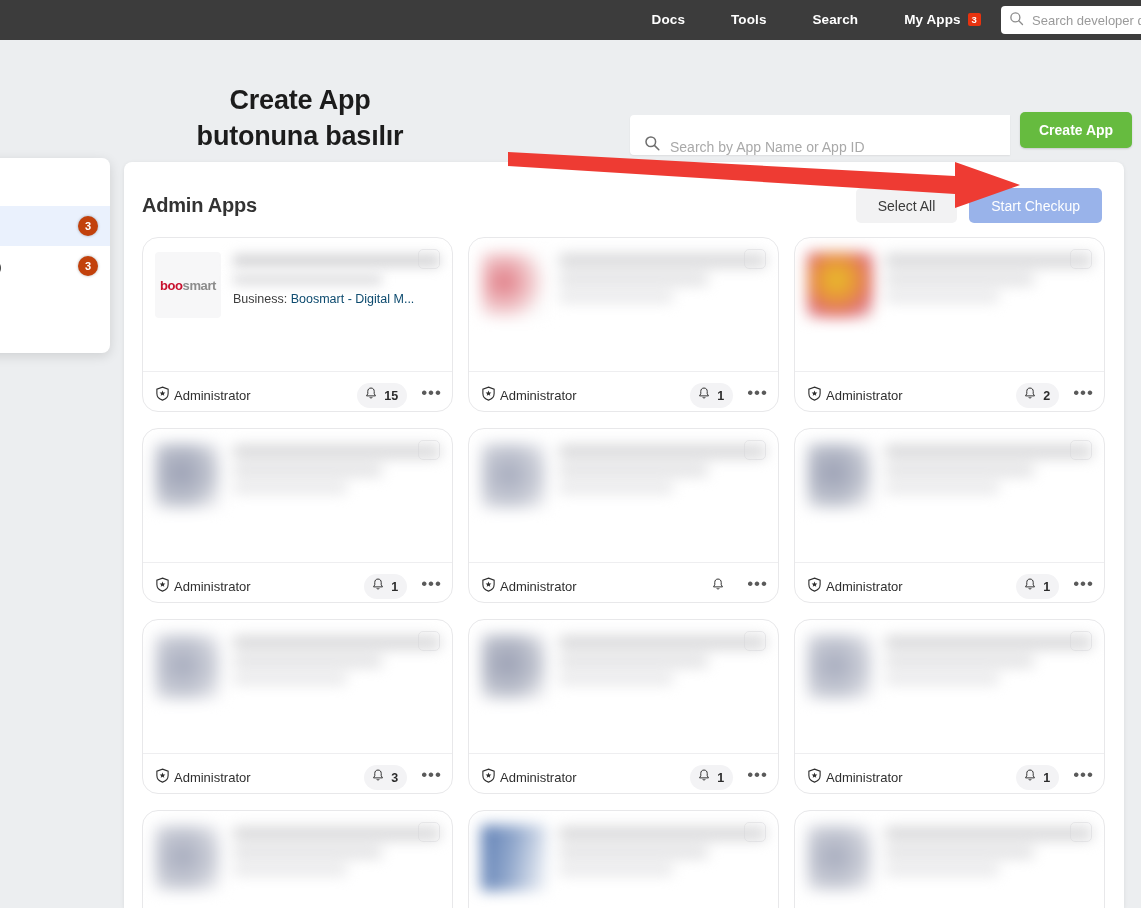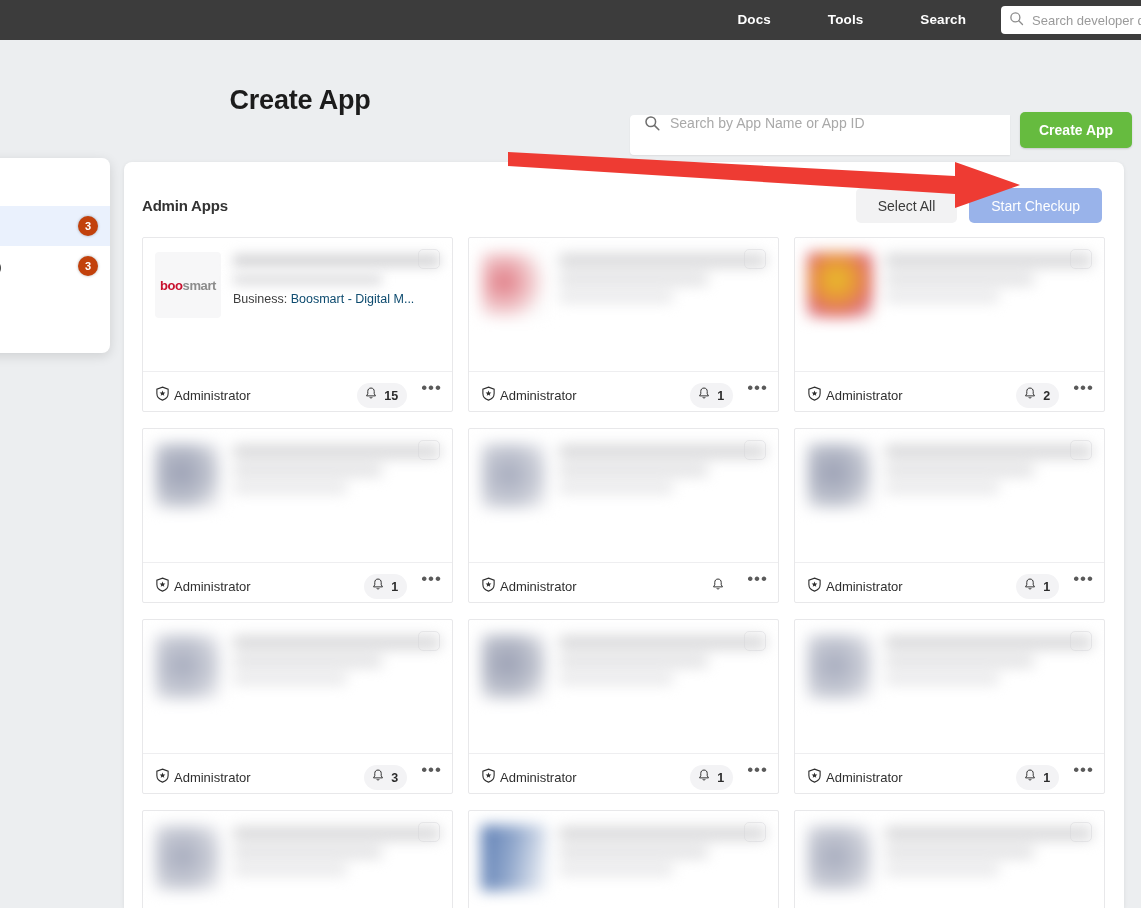--- a/index.html
+++ b/index.html
@@ -12,21 +12,21 @@
   body { position: relative; }
 
   
   .topnav {
     position: absolute; top: 0; left: 0;
     width: 1141px; height: 40px;
     background: #3c3c3c;
     display: flex; align-items: center; justify-content: flex-end;
     z-index: 40;
   }
-  .nav-links { display: flex; align-items: center; gap: 11px; }
+  .nav-links { display: flex; align-items: center; gap: 0px; }
   .nav-link {
     color: #ffffff; font-size: 13.5px; font-weight: bold;
     padding: 0 23px; line-height: 40px; cursor: pointer;
     white-space: nowrap; letter-spacing: .1px;
   }
   .nav-link.withbadge { padding-right: 8px; }
   .nav-badge {
     display: inline-block; background: #e8330f; color: #fff;
     font-size: 9.5px; font-weight: bold;
     padding: 1px 4px 1px 4px; border-radius: 2px;
@@ -64,21 +64,21 @@
   }
 
   
   .toolbar-row {
     position: absolute; left: 630px; top: 75px;
     display: flex; align-items: center; gap: 0;
   }
   .app-search {
     width: 380px; height: 40px; background: #ffffff;
     border-radius: 4px 0 0 4px;
-    display: flex; align-items: flex-start; gap: 10px;
+    display: flex; align-items: flex-end; gap: 10px;
     padding: 0 14px;
     box-shadow: 0 1px 2px rgba(0,0,0,.07);
   }
   .app-search input {
     border: none; outline: none; background: transparent;
     font-size: 14px; color: #555; width: 100%;
     font-family: "Liberation Sans", sans-serif;
   }
   .app-search input::placeholder { color: #a9a9a9; }
   .create-btn {
@@ -131,21 +131,21 @@
     background: #ffffff;
     border-radius: 8px 8px 0 0;
     box-shadow: 0 1px 4px rgba(0,0,0,.08);
     overflow: hidden;
   }
   .content-head {
     display: flex; align-items: center; justify-content: space-between;
     padding: 26px 22px 14px 18px;
   }
   .content-title {
-    font-size: 15px; font-weight: bold; color: #333; letter-spacing: -.2px;
+    font-size: 20px; font-weight: bold; color: #333; letter-spacing: -.2px;
   }
   .head-actions { display: flex; align-items: center; gap: 12px; }
   .btn-select-all {
     background: #f2f2f3; border: none; color: #3b3b3b;
     height: 35px; padding: 0 22px; border-radius: 5px;
     font-size: 14px; font-family: "Liberation Sans", sans-serif;
     cursor: pointer;
   }
   .btn-start-checkup {
     background: #8fabe8; border: none; color: #ffffff;
@@ -159,21 +159,21 @@
   
   .cards-grid {
     display: grid;
     grid-template-columns: repeat(3, 311px);
     gap: 16px 15px;
     padding: 0 18px;
   }
   .app-card {
     height: 175px;
     border: 1px solid #e8e8ea;
-    border-radius: 2px;
+    border-radius: 16px;
     background: #fff;
     position: relative;
     display: flex; flex-direction: column;
     overflow: hidden;
   }
   .card-body { flex: 1; position: relative; padding: 14px 12px 0 12px; }
   .card-checkbox {
     position: absolute; right: 12px; top: 11px;
     width: 22px; height: 20px; border-radius: 5px;
     border: 1.4px solid #ebebed; background: #fff;
@@ -214,21 +214,21 @@
   }
   .biz-link { color: #0c4a6e; cursor: pointer; }
 
   .card-footer {
     height: 40px; border-top: 1px solid #eeeef0;
     display: flex; align-items: center; justify-content: space-between;
     padding: 8px 10px 0 12px;
   }
   .owner { display: flex; align-items: center; gap: 4px; }
   .owner-label { font-size: 13px; color: #2f2f2f; }
-  .footer-right { display: flex; align-items: flex-start; gap: 14px; }
+  .footer-right { display: flex; align-items: center; gap: 14px; }
   .bell-pill {
     display: flex; align-items: center; gap: 6px;
     background: #f3f3f5; border-radius: 13px;
     padding: 3px 9px 3px 7px; cursor: pointer;
   }
   .bell-pill.nobg { background: transparent; padding: 3px 2px; }
   .bell-count { font-size: 12.5px; color: #2c2c2c; font-weight: bold; }
   .dots {
     font-size: 17px; color: #5a5a5a; letter-spacing: 1px;
     cursor: pointer; line-height: 10px; padding-bottom: 6px;
@@ -242,36 +242,40 @@
   .blob-dim  { background: radial-gradient(circle at 42% 48%, #a6abbd 0%, #c9ccd6 55%, #f4f4f6 90%); }
 </style>
 </head>
 <body>
 
 <div class="topnav">
   <div class="nav-links">
     <div class="nav-link"><span>Docs</span></div>
     <div class="nav-link"><span>Tools</span></div>
     <div class="nav-link"><span>Search</span></div>
+    <div class="nav-link withbadge">
+      <span>My Apps</span><span class="nav-badge">3</span>
+    </div>
   </div>
   <div class="nav-search">
     <span class="mag">
       <svg width="15" height="15" viewBox="0 0 20 20">
           <circle cx="8.5" cy="8.5" r="6" fill="none" stroke="#8d8d8d" stroke-width="1.8"></circle>
           <line x1="13" y1="13" x2="18" y2="18" stroke="#8d8d8d" stroke-width="1.8" stroke-linecap="round"></line>
         </svg>
     </span>
     <input type="text" placeholder="Search developer documentation" style="">
   </div>
 </div>
 
 <div class="page">
 
   <div class="annotation">
     <div>Create App</div>
+    <div>butonuna basılır</div>
   </div>
 
   <div class="toolbar-row">
     <div class="app-search">
       <span>
         <svg width="16" height="16" viewBox="0 0 20 20">
             <circle cx="8.5" cy="8.5" r="6" fill="none" stroke="#6e6e6e" stroke-width="1.9"></circle>
             <line x1="13" y1="13" x2="18.5" y2="18.5" stroke="#6e6e6e" stroke-width="1.9" stroke-linecap="round"></line>
           </svg>
       </span>

